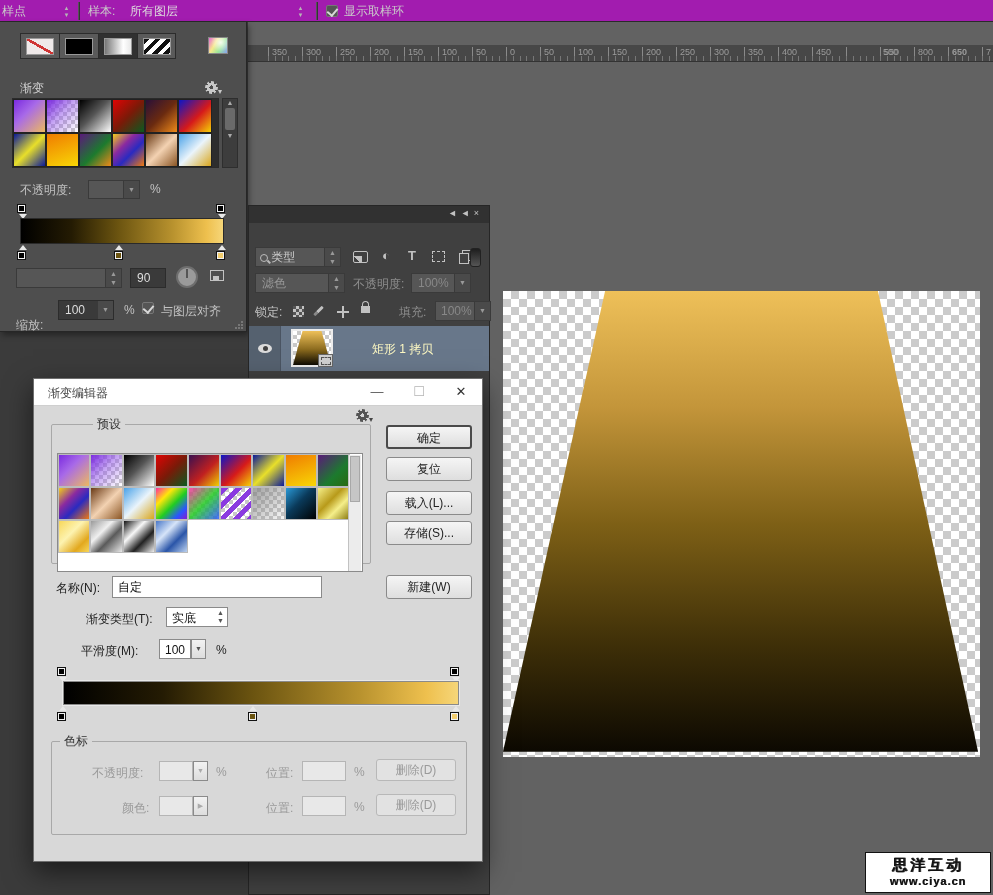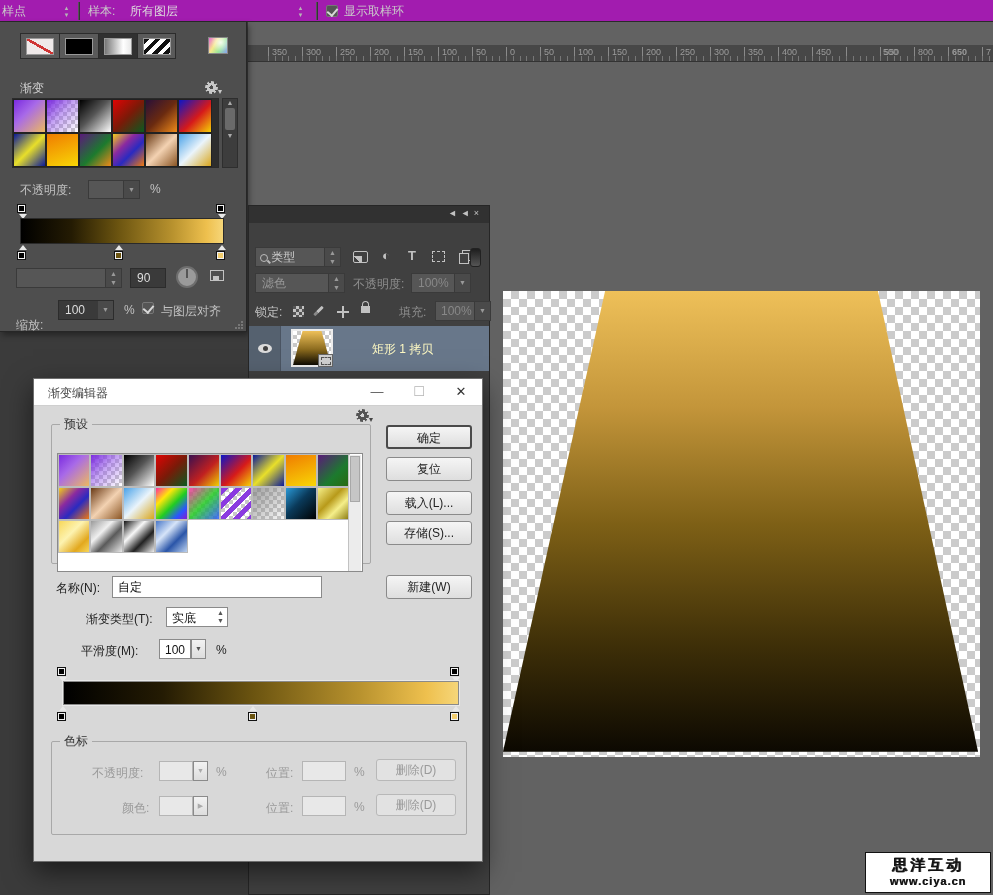--- a/index.html
+++ b/index.html
@@ -290,21 +290,21 @@
   </div>
 
   <div id="dialog">
     <div id="dlg-title">
       <span class="txt">渐变编辑器</span>
       <span class="win-btn" style="right:84px;">—</span>
       <span class="win-btn" style="right:42px; color:#b5b5b5;">☐</span>
       <span class="win-btn" style="right:0; color:#333;">✕</span>
     </div>
 
-    <fieldset style="left:17px; top:37px; width:320px; height:148px;">
+    <fieldset style="left:17px; top:37px; width:320px; height:148px;padding-left:33px;">
       <legend>预设</legend>
       <div id="dialog-presets">
         <div id="dlg-scroll">
             <div class="thumb"></div>
           </div>
       <div class="preset" style="background: linear-gradient(135deg, rgb(123, 43, 224) 0%, rgb(168, 106, 232) 40%, rgb(237, 185, 95) 100%);"></div>
           <div class="preset" style="background: linear-gradient(135deg, rgb(123, 43, 224) 0%, rgba(150, 90, 235, 0.55) 45%, rgba(255, 255, 255, 0) 100%), repeating-conic-gradient(rgb(200, 200, 200) 0%, rgb(200, 200, 200) 25%, rgb(255, 255, 255) 0%, rgb(255, 255, 255) 50%) 0px 0px / 8px 8px;"></div>
           <div class="preset" style="background: linear-gradient(135deg, rgb(0, 0, 0) 0%, rgb(85, 85, 85) 45%, rgb(255, 255, 255) 100%);"></div>
           <div class="preset" style="background: linear-gradient(135deg, rgb(224, 4, 4) 0%, rgb(122, 26, 8) 50%, rgb(10, 90, 32) 100%);"></div>
           <div class="preset" style="background: linear-gradient(135deg, rgb(58, 16, 80) 0%, rgb(192, 32, 32) 55%, rgb(240, 208, 0) 100%);"></div>

